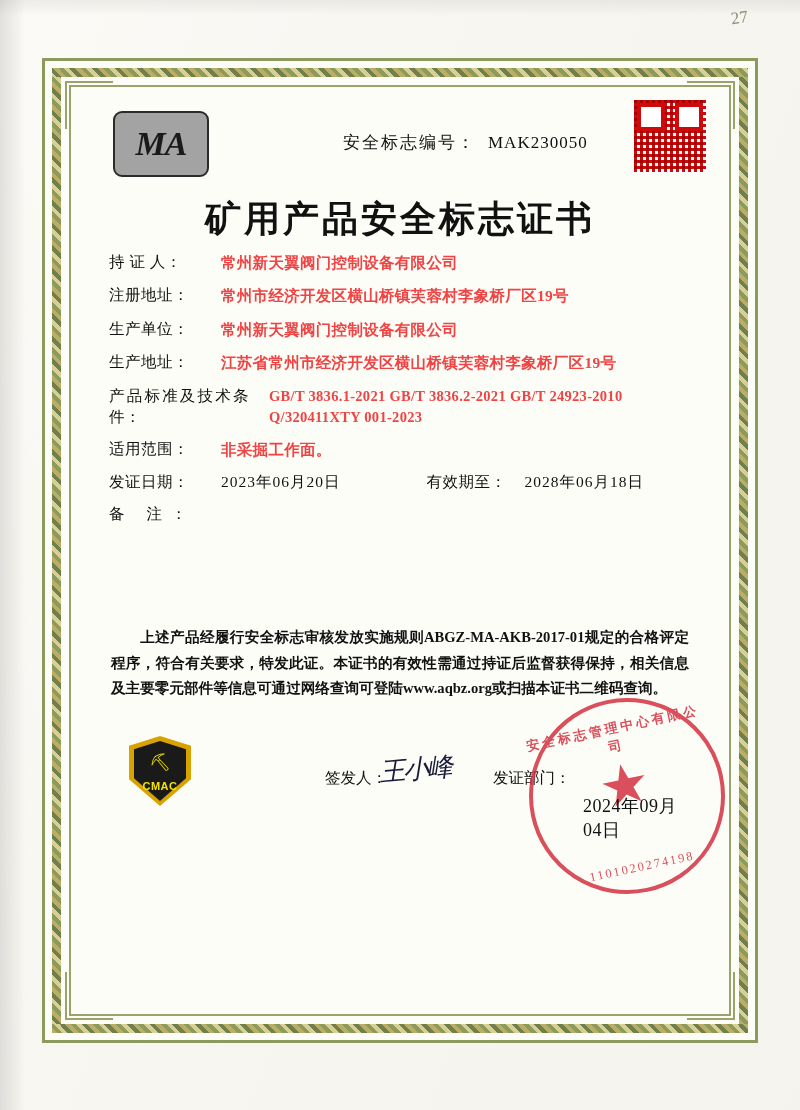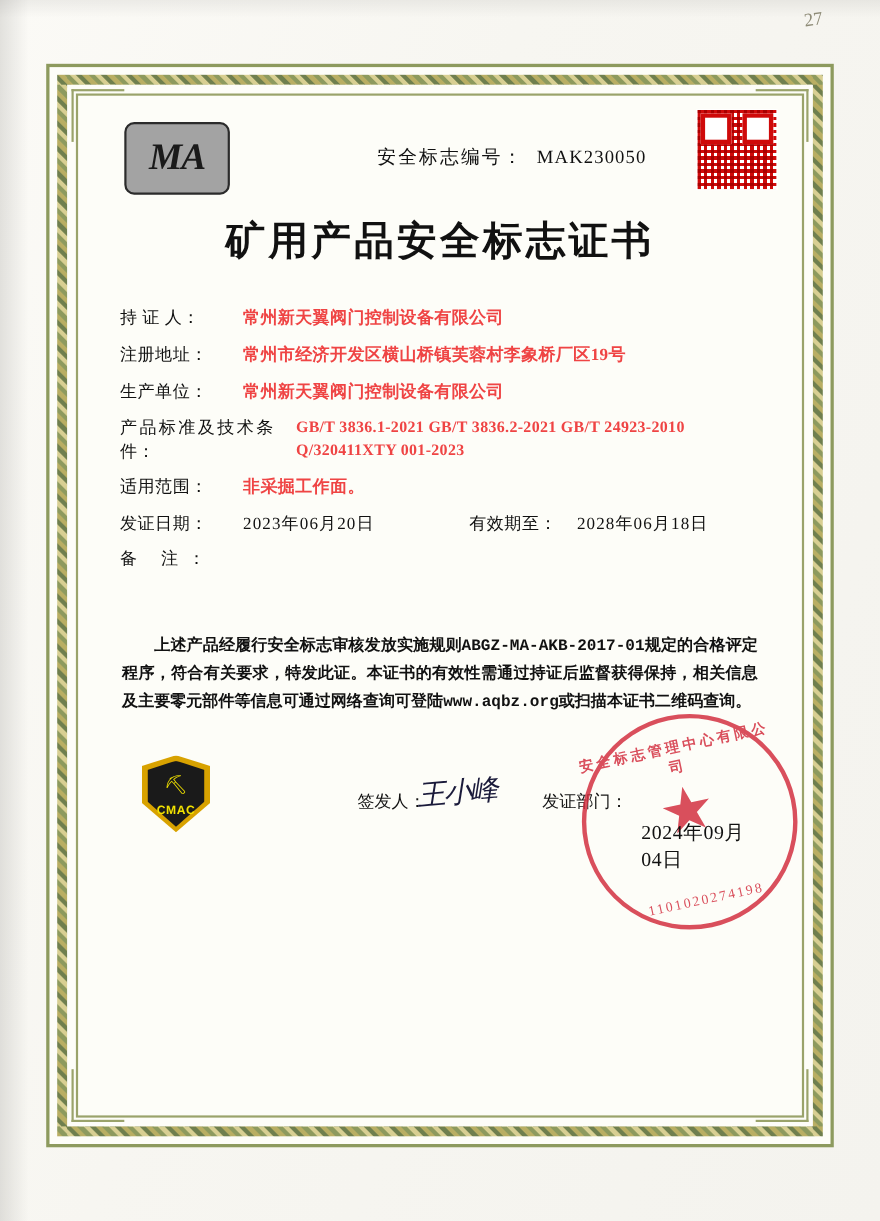--- a/index.html
+++ b/index.html
@@ -153,21 +153,21 @@
 
   
   .cert-title {
     text-align: center;
     font-family: "Liberation Serif", serif;
     font-weight: bold;
     font-size: 36px;
     letter-spacing: 3px;
     color: #111;
     margin-top: 18px;
-    margin-bottom: 35px;
+    margin-bottom: 8px;
   }
 
   
   .fields {
     margin: 0 34px;
   }
   .field-row {
     display: flex;
     align-items: flex-start;
     margin-bottom: 11px;
@@ -218,22 +218,22 @@
   .date-lbl2 {
     font-family: "Liberation Serif", serif;
     font-size: 15.5px;
     color: #111;
     letter-spacing: 0.5px;
     margin-right: 18px;
   }
 
   
   .statement {
-    margin: 56px 36px 0 36px;
-    font-family: Liberation Mono, monospace;
+    margin: 99px 36px 0 36px;
+    font-family: Liberation Serif, serif;
     font-size: 14.6px;
     line-height: 1.75;
     color: #111;
     text-align: justify;
     text-indent: 2em;
     font-weight: bold;
   }
 
   
   .sign-area {
@@ -396,20 +396,24 @@
         <div class="field-row">
           <div class="field-label">注册地址：</div>
           <div class="field-value">常州市经济开发区横山桥镇芙蓉村李象桥厂区19号</div>
         </div>
 
         <div class="field-row">
           <div class="field-label">生产单位：</div>
           <div class="field-value">常州新天翼阀门控制设备有限公司</div>
         </div>
 
+        <div class="field-row">
+          <div class="field-label">生产地址：</div>
+          <div class="field-value">江苏省常州市经济开发区横山桥镇芙蓉村李象桥厂区19号</div>
+        </div>
 
 
 
         <div class="field-row">
           <div class="field-label wide">产品标准及技术条件：</div>
           <div class="field-value std">GB/T 3836.1-2021 GB/T 3836.2-2021 GB/T 24923-2010 Q/320411XTY 001-2023</div>
         </div>
 
         <div class="field-row">
           <div class="field-label">适用范围：</div>

